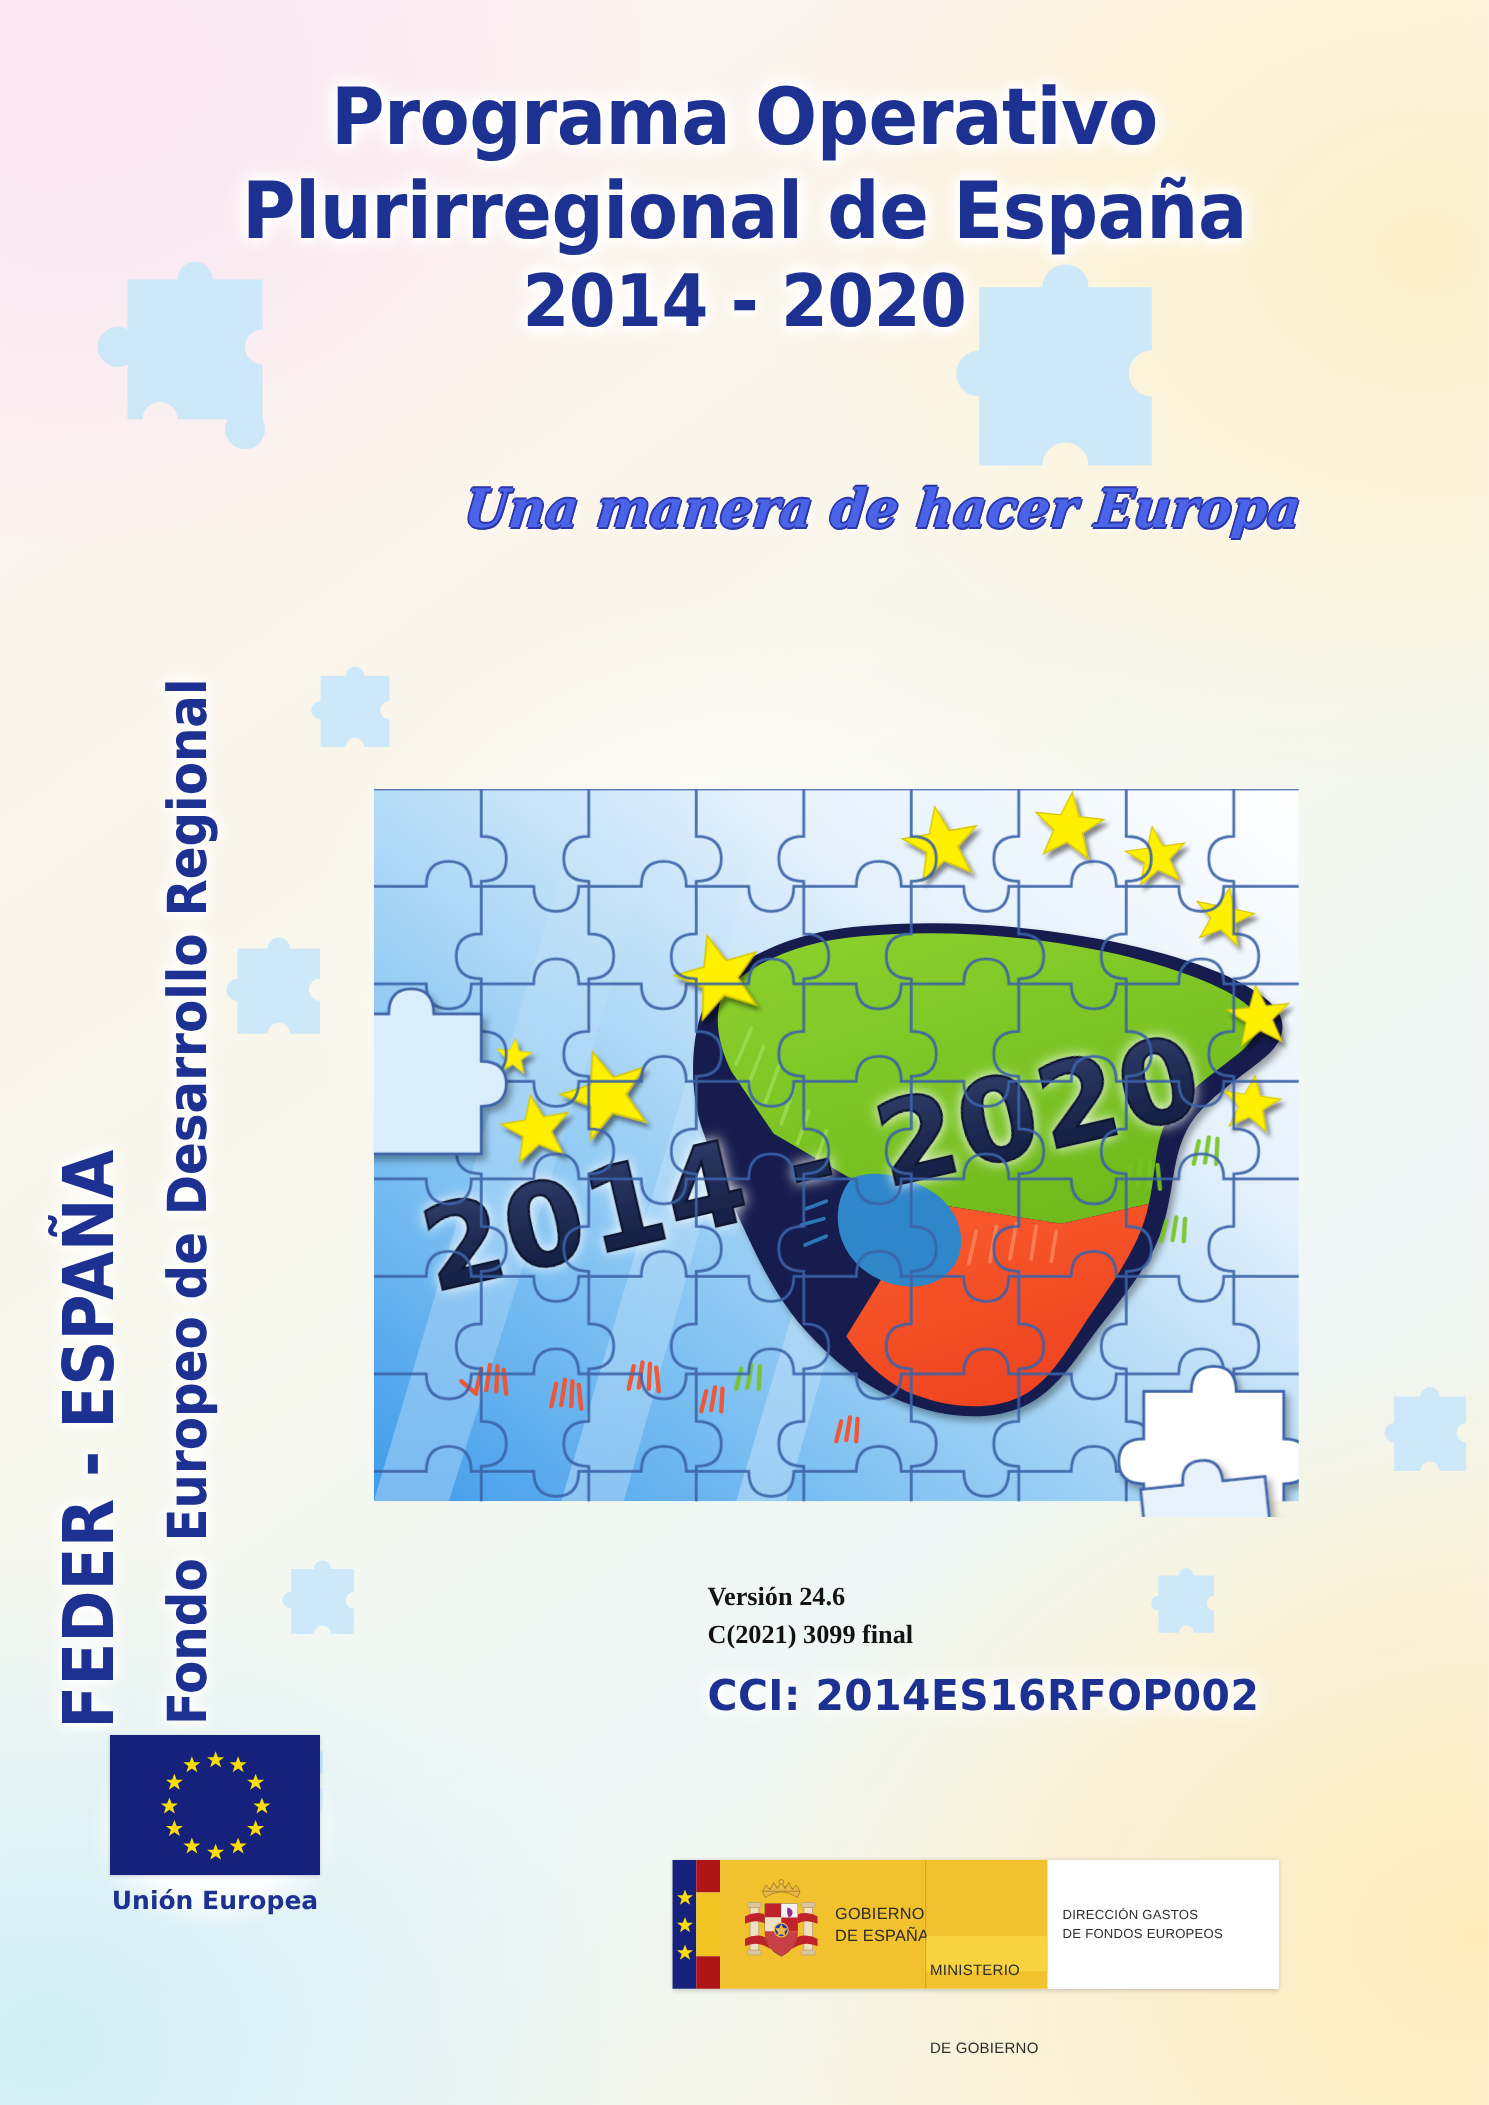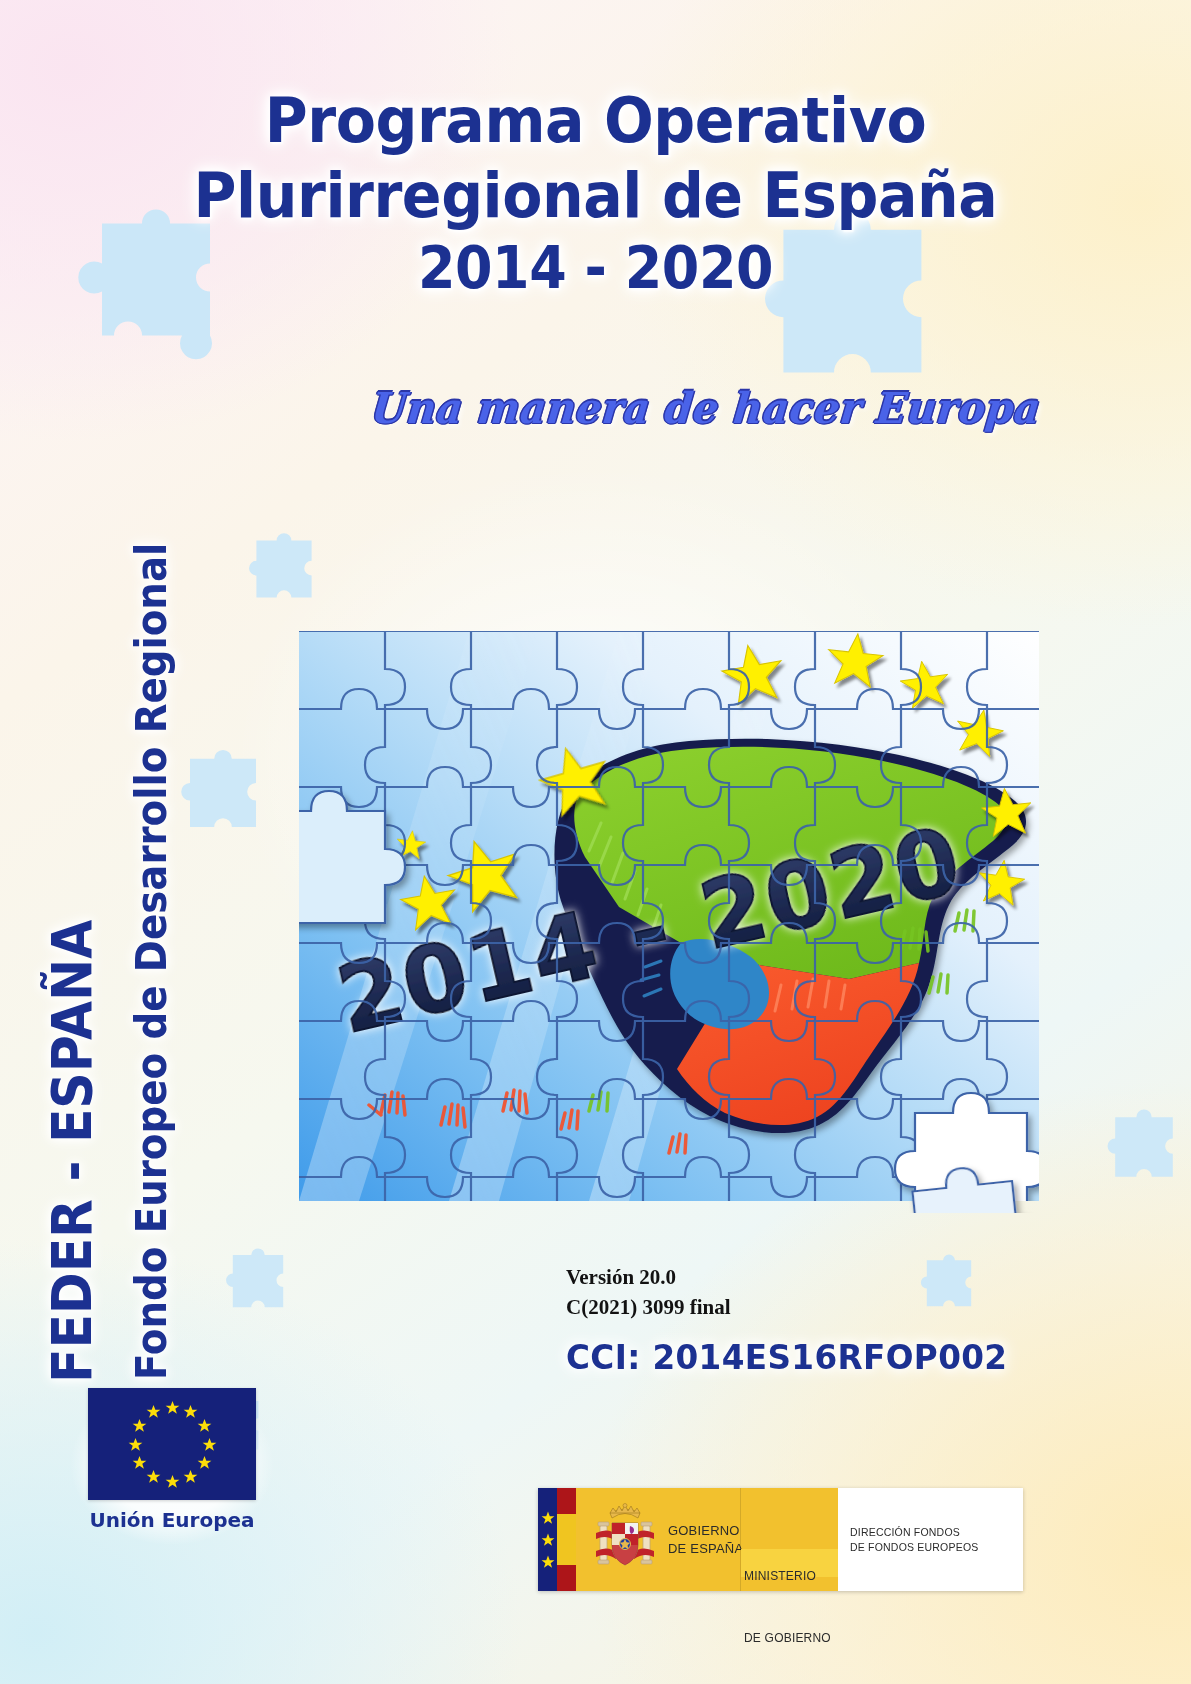--- a/index.html
+++ b/index.html
@@ -22,21 +22,21 @@
       radial-gradient(ellipse 520px 420px at 50% 45%, rgba(255,255,255,0.85) 0%, rgba(255,255,255,0) 70%),
       linear-gradient(145deg,#fdf3f8 0%, #fbf5ea 28%, #f6f8ef 52%, #eef7f6 70%, #fdf2da 100%);
   }
 
   
   .bg-piece { position:absolute; opacity:1; }
   .bg-piece svg { display:block; }
 
   
   .title-block {
-    position:absolute; top:89px; left:0; width:1191px;
+    position:absolute; top:62px; left:0; width:1191px;
     text-align:center; z-index:6;
   }
   .title-line {
     font-family:"DejaVu Sans", sans-serif;
     font-weight:bold;
     color:#1c3191;
     letter-spacing:-0.5px;
     line-height:1.0;
     text-shadow:
       0 0 10px #ffffff, 0 0 10px #ffffff, 0 0 16px #ffffff,
@@ -414,21 +414,21 @@
           <path fill="#ffffff" stroke="#3c63a8" stroke-width="2.2" filter="url(#softShadow)" d="M626,500 h38 q0,-20 18,-20 t18,20 h38 v38 q20,0 20,18 t-20,18 v38 h-112 v-38 q-20,0 -20,-18 t20,-18 z"></path>
           <path fill="#dbeefb" stroke="#3c63a8" stroke-width="2.2" filter="url(#softShadow)" d="M-16,198 h38 q0,-20 18,-20 t18,20 h38 v38 q20,0 20,18 t-20,18 v38 h-112 v-38 q-20,0 -20,-18 t20,-18 z"></path>
         </g>
       </g>
 
       <path fill="#e7f2fc" stroke="#3c63a8" stroke-width="2.2" filter="url(#softShadow)" d="M600,594 h34 q0,-18 16,-18 t16,18 h34 v34 q18,0 18,16 t-18,16 v34 h-100 v-34 q-18,0 -18,-16 t18,-16 z" transform="translate(28,-22) rotate(-6 660,640)"></path>
     </svg>
   </div>
 
   <div class="version-block">
-    <div>Versión 20.0</div>
+    <div>Versión 24.6</div>
     <div>C(2021) 3099 final</div>
   </div>
 
   <div class="cci">CCI: 2014ES16RFOP002</div>
 
   <div id="eu-logo">
     <div id="eu-flag">
         <div class="eu-star" style="left: 76.5px; top: 11.5px; width: 15px; height: 15px;"><svg viewBox="0 0 24 24" width="15" height="15" aria-hidden="true">
             <polygon fill="#fcdd09" points="12,1.5 14.9,9.2 23,9.2 16.5,14.1 19,22 12,17.2 5,22 7.5,14.1 1,9.2 9.1,9.2"></polygon>
           </svg></div>
@@ -527,20 +527,20 @@
       <div class="gov-min-accent"></div>
       <div class="gov-ministry">
         <div class="gov-label">MINISTERIO</div>
         <div class="gov-label">DE GOBIERNO</div>
       </div>
     </div>
 
     <div class="gov-right">
       <div class="gov-dir">
         <div>
-          <div class="gov-small">DIRECCIÓN FONDOS</div>
+          <div class="gov-small">DIRECCIÓN GASTOS</div>
           <div class="gov-small">DE FONDOS EUROPEOS</div>
         </div>
       </div>
     </div>
   </div>
 
 </div>
 
 </body></html>

